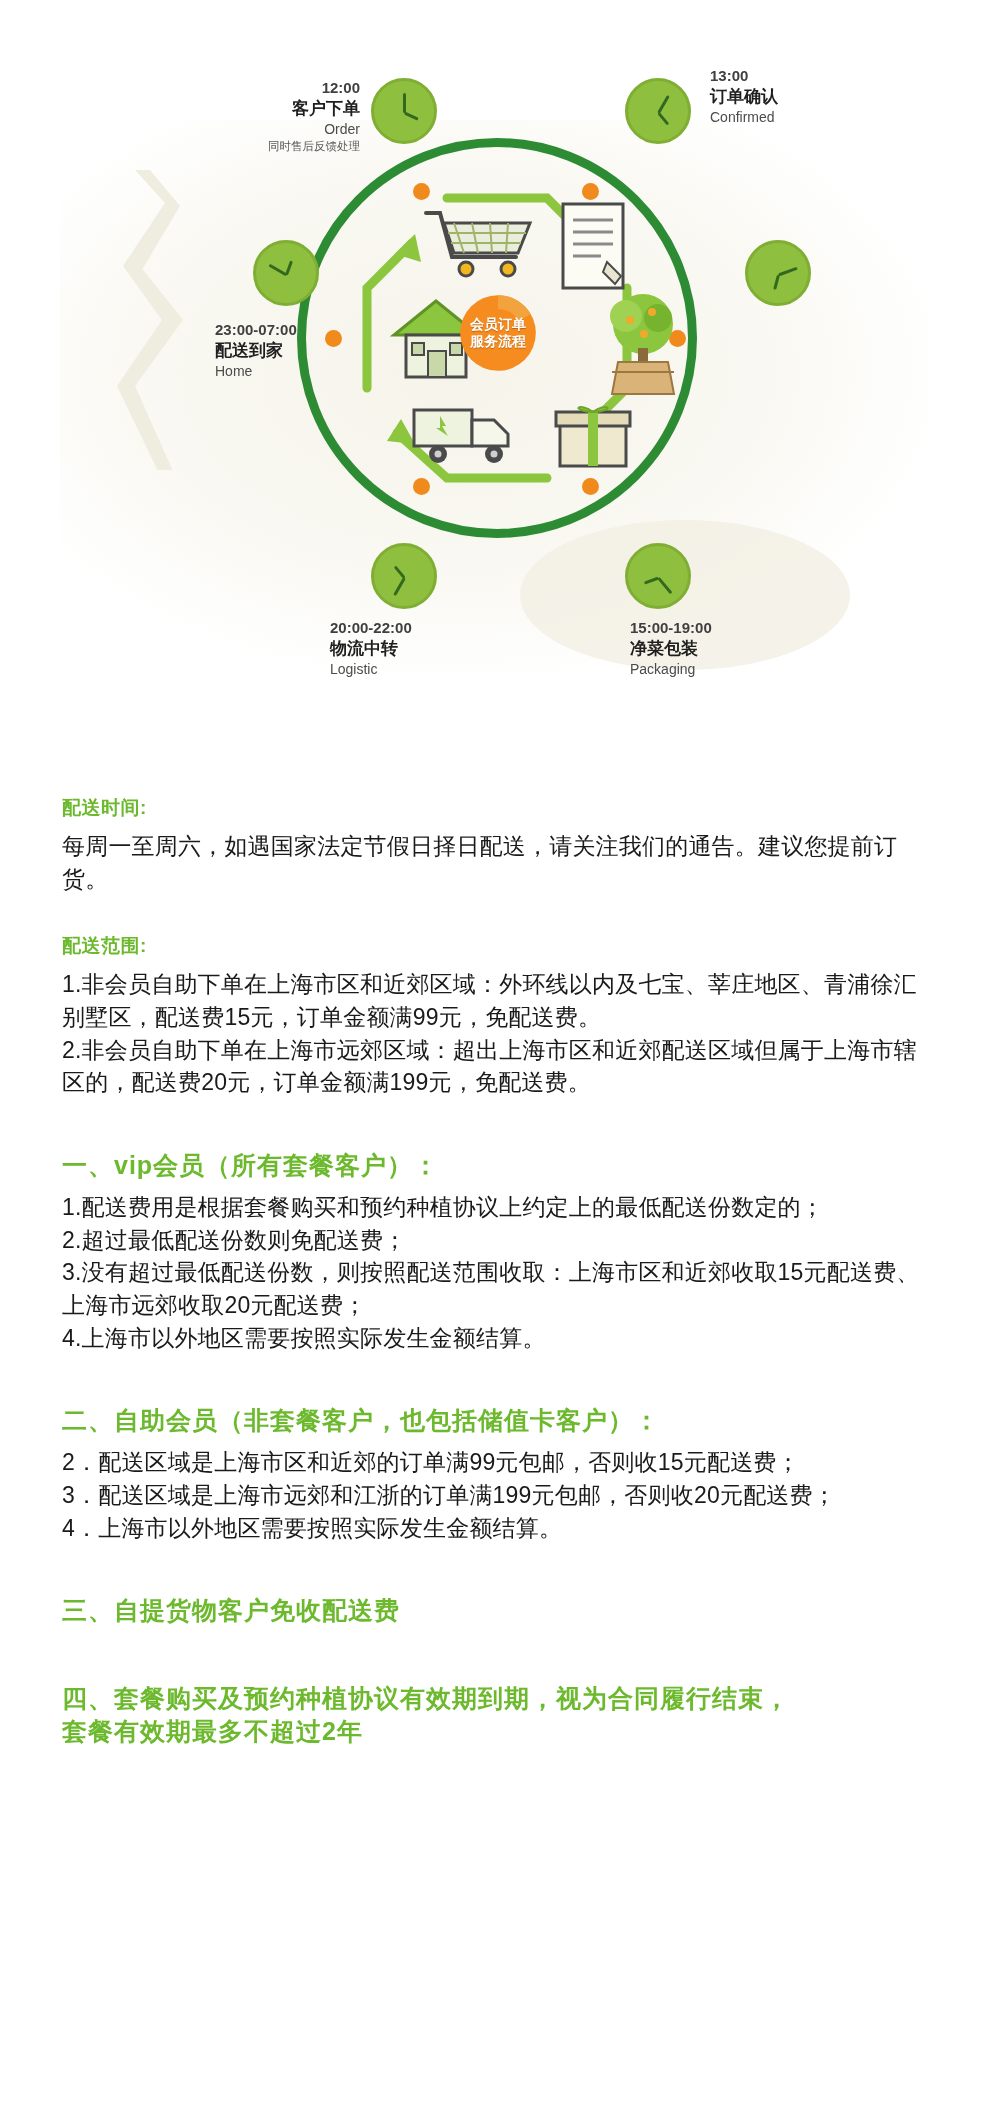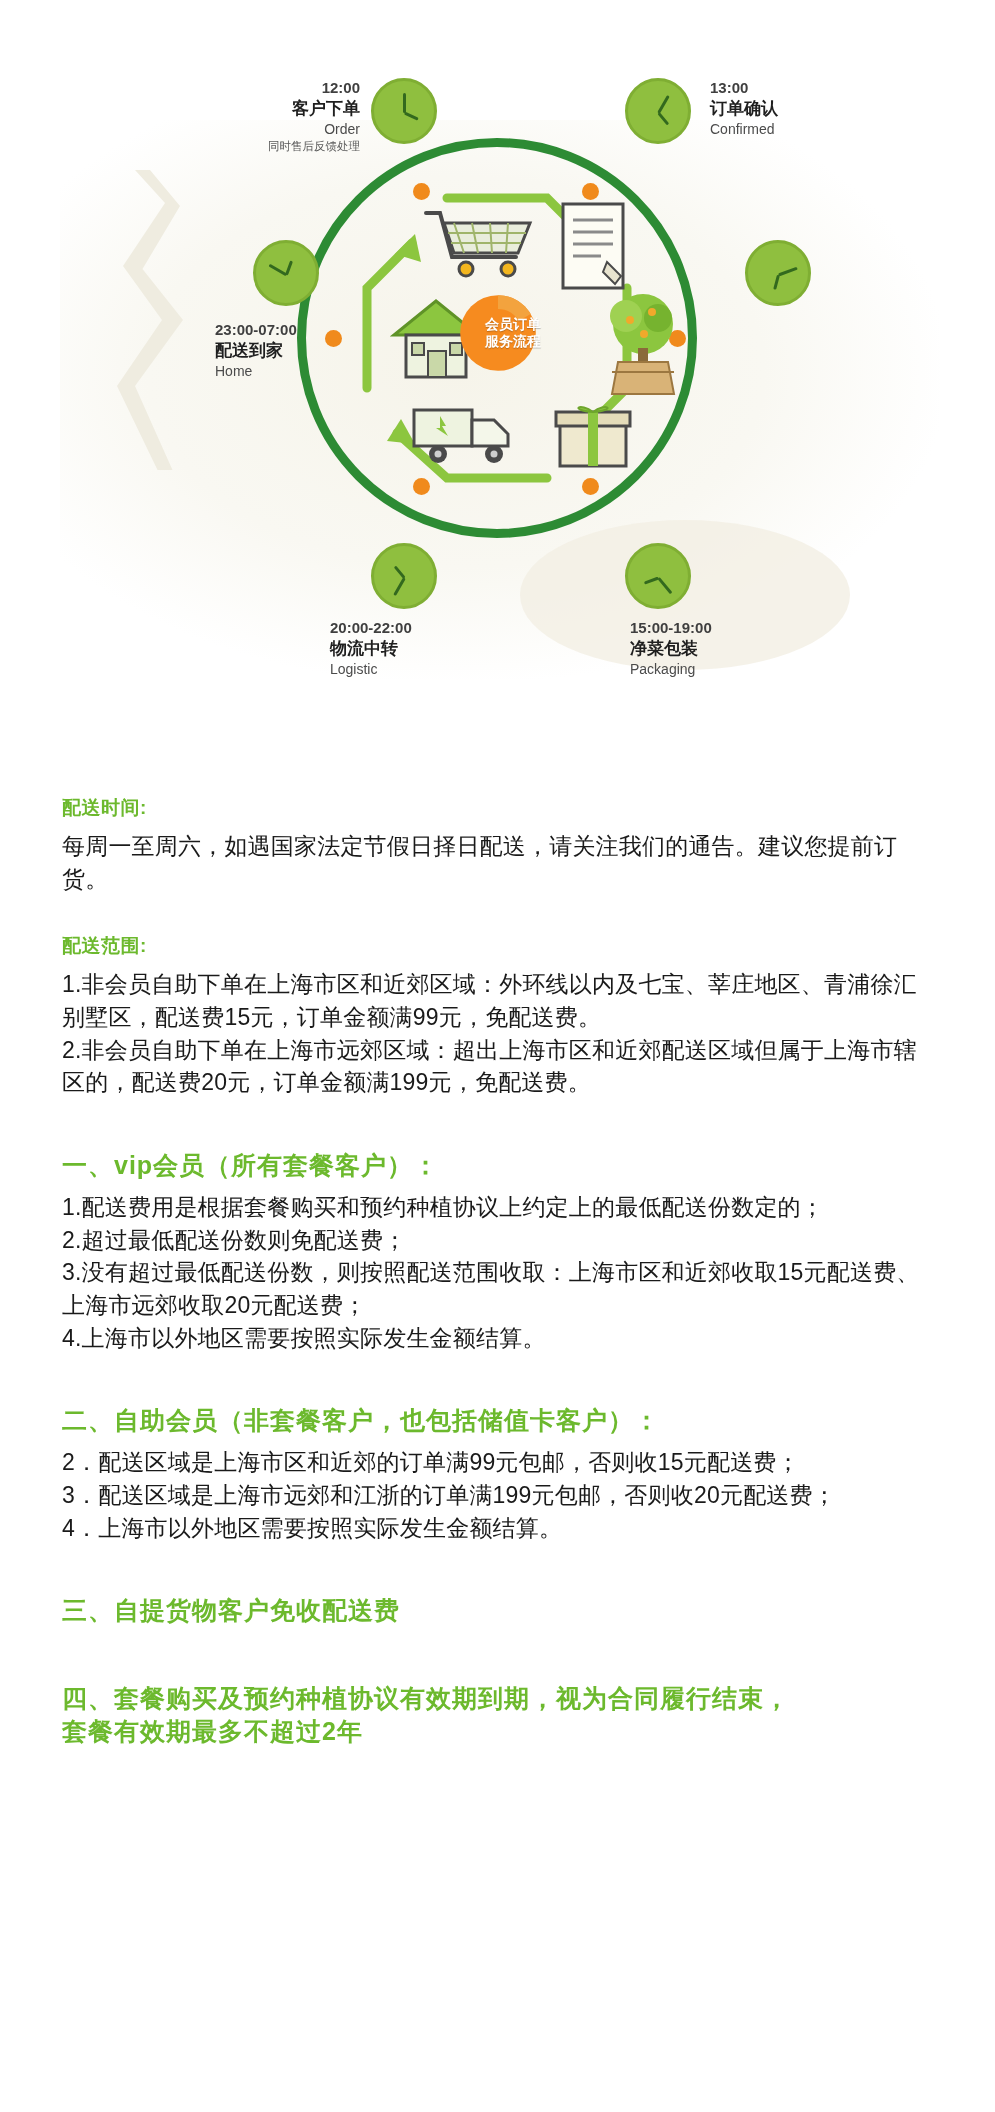--- a/index.html
+++ b/index.html
@@ -143,21 +143,21 @@
 
   .center-badge {
     position: absolute;
     left: 455px;
     top: 290px;
     width: 86px;
     height: 86px;
     z-index: 7;
     display: flex;
     flex-direction: column;
-    align-items: flex-end;
+    align-items: center;
     justify-content: center;
   }
   .center-badge .badge-txt {
     position: relative;
     z-index: 2;
     color: #ffffff;
     font-size: 14px;
     font-weight: bold;
     line-height: 1.25;
     text-align: center;
@@ -335,21 +335,21 @@
     <div class="clock c5" style="left:371px; top:543px;"></div>
     <div class="clock c6" style="left:253px; top:240px;"></div>
 
     <div class="stage-label ta-r" style="left:120px; top:78px; width:240px;">
       <div class="time">12:00</div>
       <div class="cn">客户下单</div>
       <div class="en">Order</div>
       <div class="sub">同时售后反馈处理</div>
     </div>
 
-    <div class="stage-label ta-l" style="left:710px; top:78px; width:240px;">
+    <div class="stage-label ta-l" style="left:710px; top:66px; width:240px;">
       <div class="time">13:00</div>
       <div class="cn">订单确认</div>
       <div class="en">Confirmed</div>
     </div>
 
 
     <div class="stage-label ta-l" style="left:630px; top:618px; width:240px;">
       <div class="time">15:00-19:00</div>
       <div class="cn">净菜包装</div>
       <div class="en">Packaging</div>

